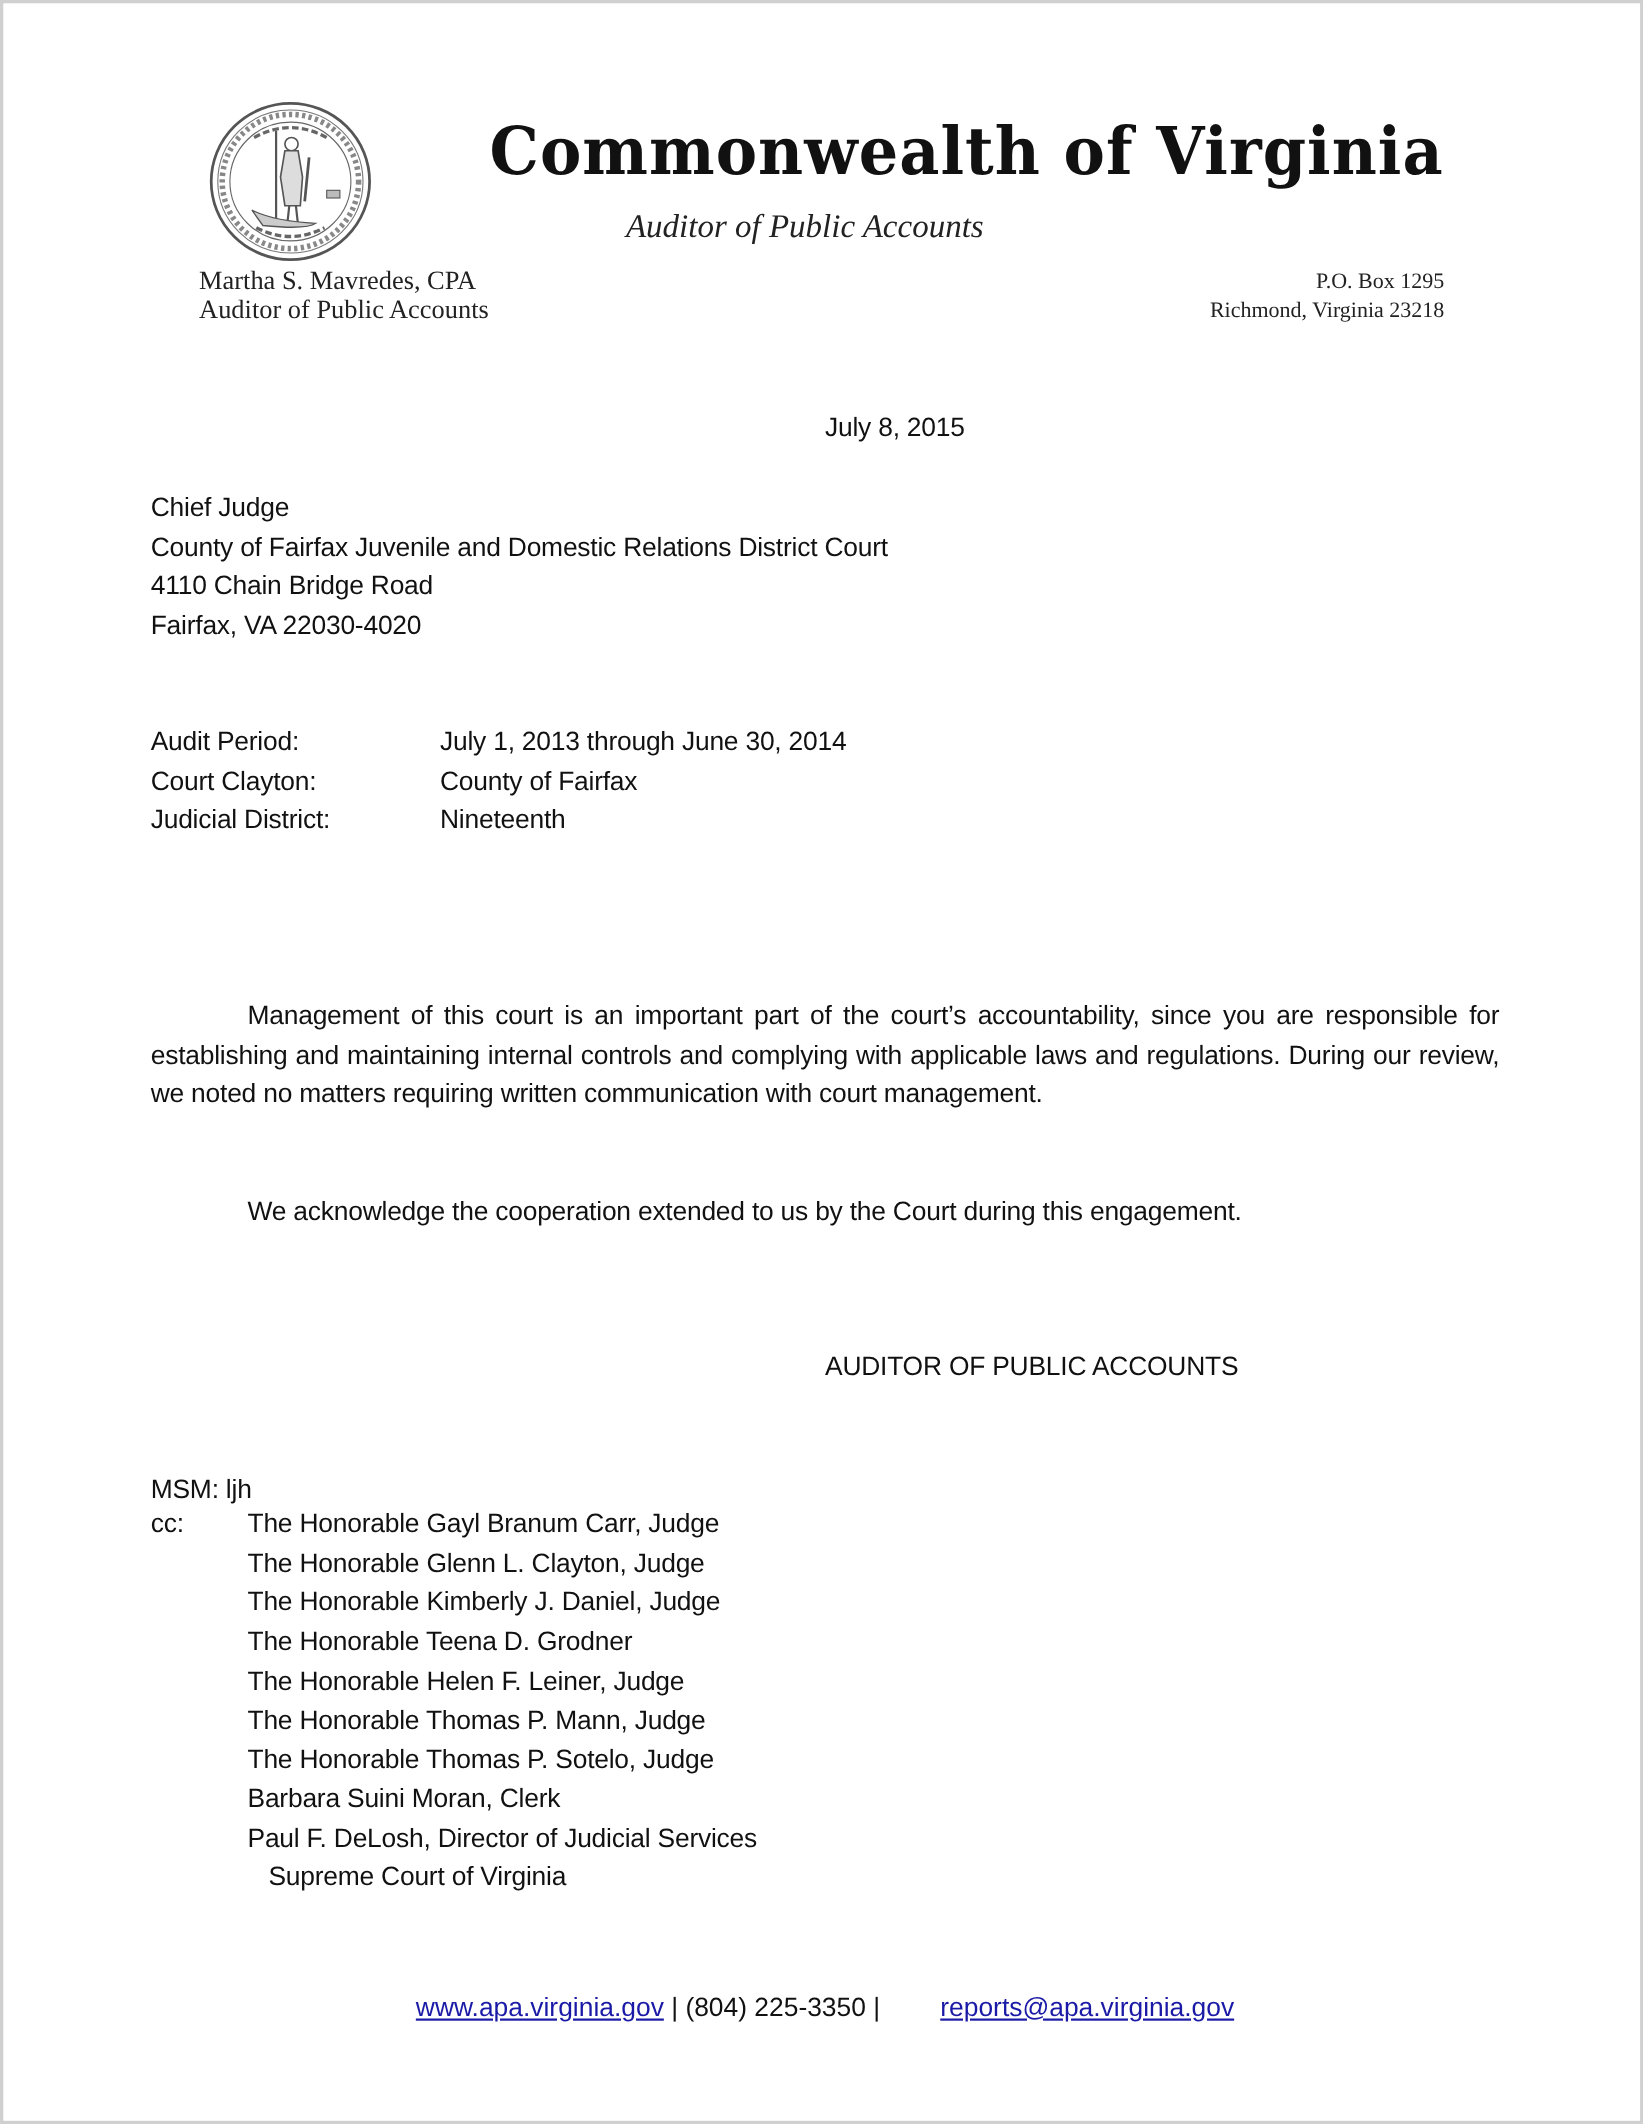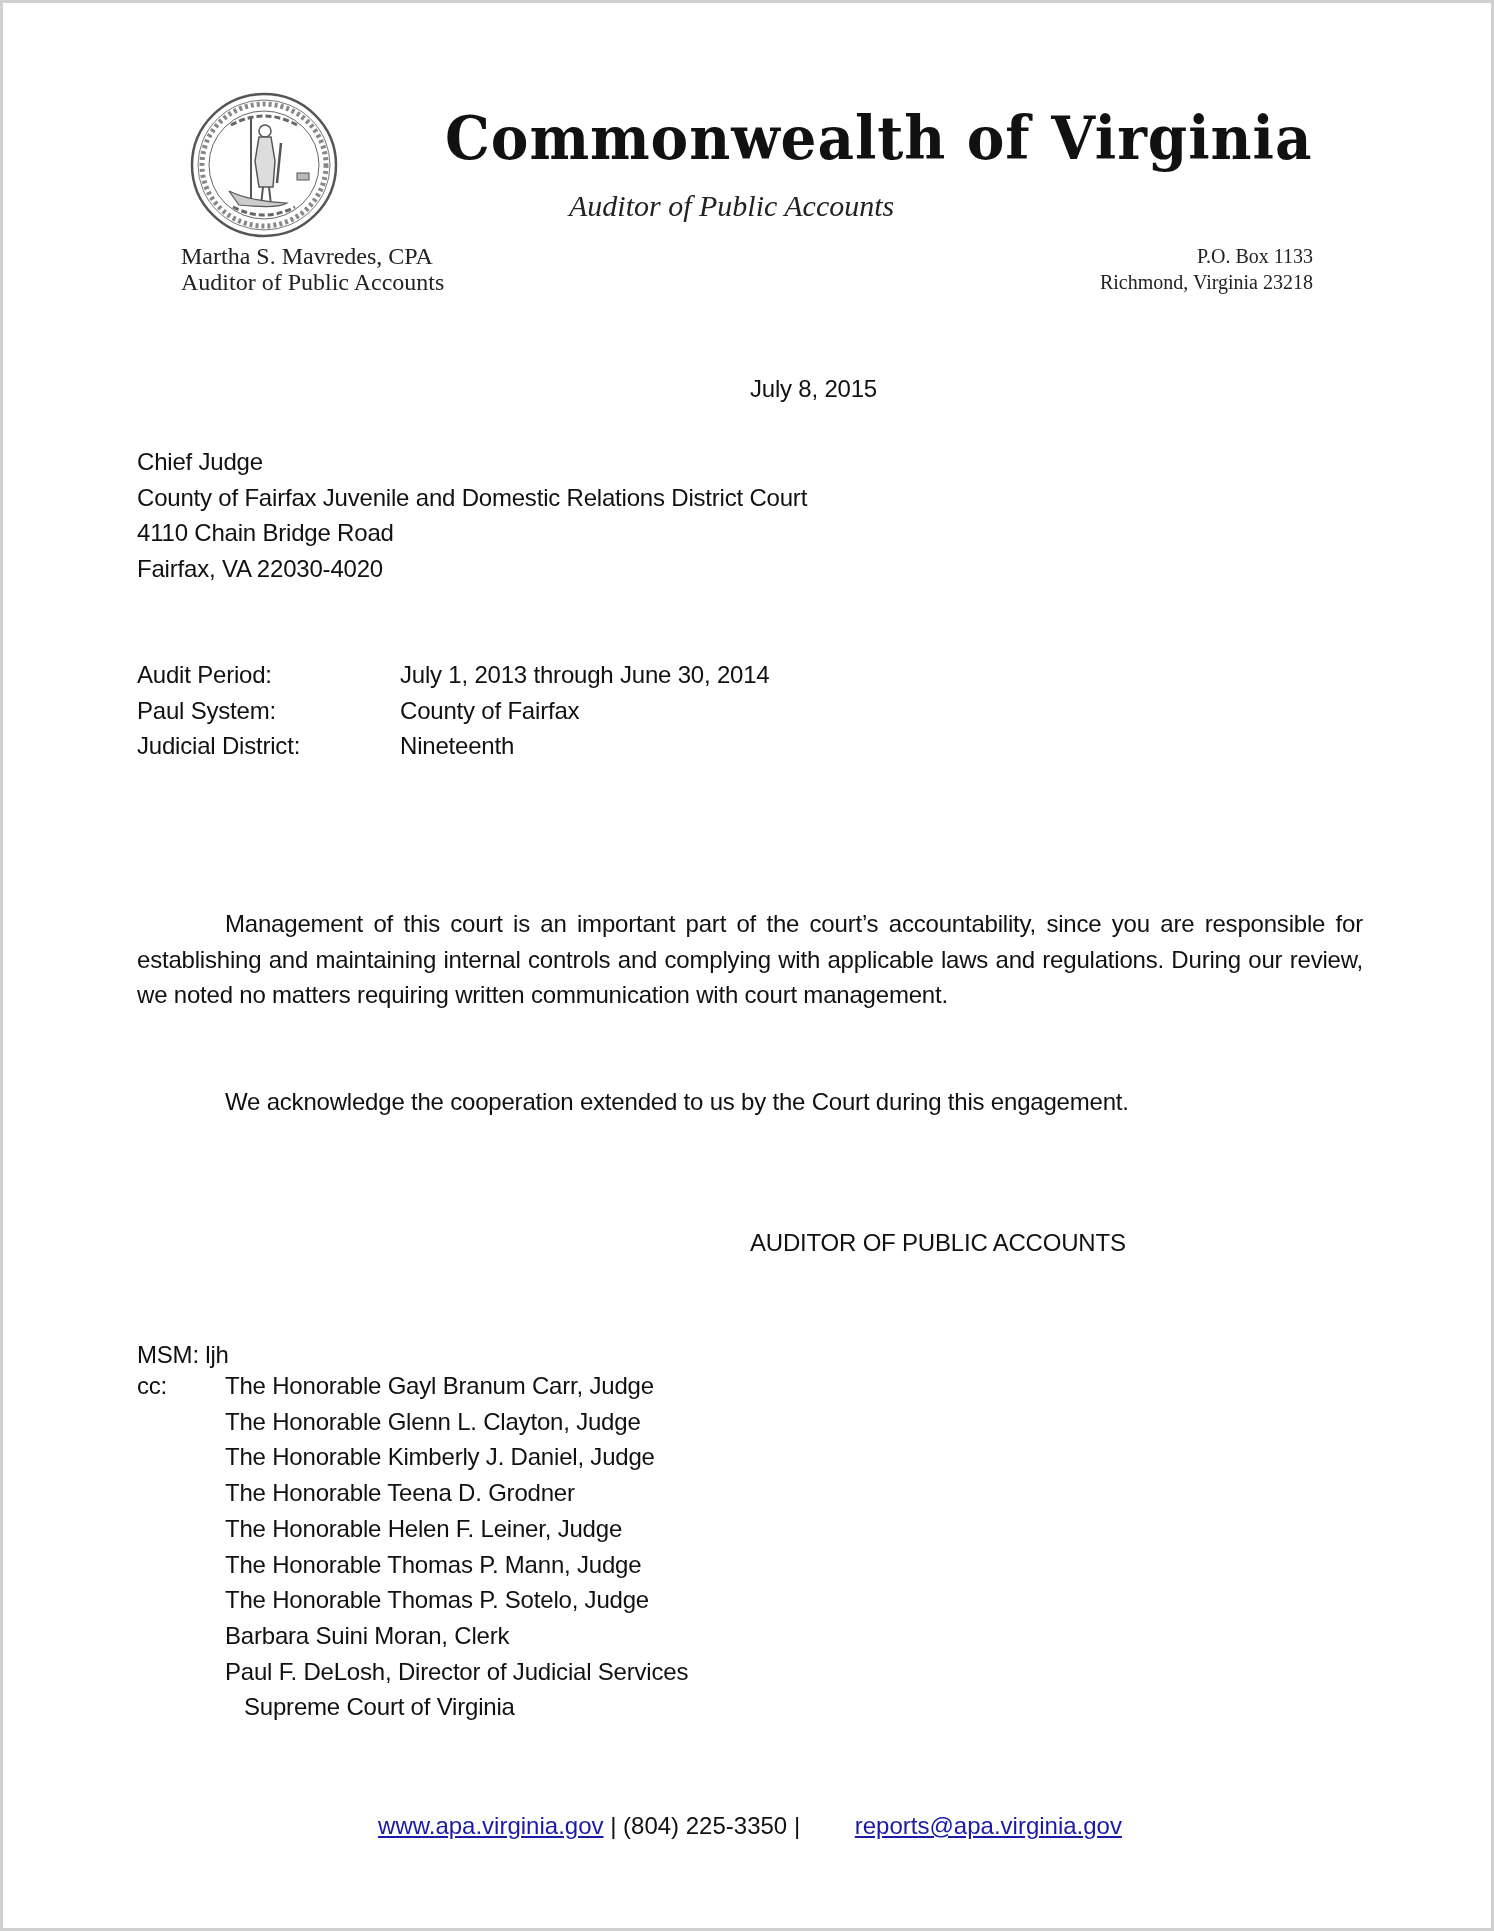--- a/index.html
+++ b/index.html
@@ -73,40 +73,40 @@
   </div>
 
   <div class="abs title">Commonwealth of Virginia</div>
   <div class="abs subtitle serif">Auditor of Public Accounts</div>
 
   <div class="abs lh-left serif">
     <div>Martha S. Mavredes, CPA</div>
     <div>Auditor of Public Accounts</div>
   </div>
   <div class="abs lh-right serif">
-    <div>P.O. Box 1133</div>
+    <div>P.O. Box 1295</div>
     <div>Richmond, Virginia 23218</div>
   </div>
 
   <div class="abs date sans body-text">July 8, 2015</div>
 
   <div class="abs addr sans body-text">
     <div>Chief Judge</div>
     <div>County of Fairfax Juvenile and Domestic Relations District Court</div>
     <div>4110 Chain Bridge Road</div>
     <div>Fairfax, VA  22030-4020</div>
   </div>
 
   <div class="abs audit sans body-text">
     <div class="audit-row">
       <span class="audit-label">Audit Period:</span>
       <span>July 1, 2013 through June 30, 2014</span>
     </div>
     <div class="audit-row">
-      <span class="audit-label">Paul System:</span>
+      <span class="audit-label">Court Clayton:</span>
       <span>County of Fairfax</span>
     </div>
     <div class="audit-row">
       <span class="audit-label">Judicial District:</span>
       <span>Nineteenth</span>
     </div>
   </div>
 
   <div class="abs para p2 sans body-text"><span class="indent"></span><span>Management of this court is an important part of the court’s accountability, since you are responsible for establishing and maintaining internal controls and complying with applicable laws and regulations.  During our review, we noted no matters requiring written communication with court management.</span></div>
   <div class="abs para p3 sans body-text"><span class="indent"></span><span>We acknowledge the cooperation extended to us by the Court during this engagement.</span></div>

